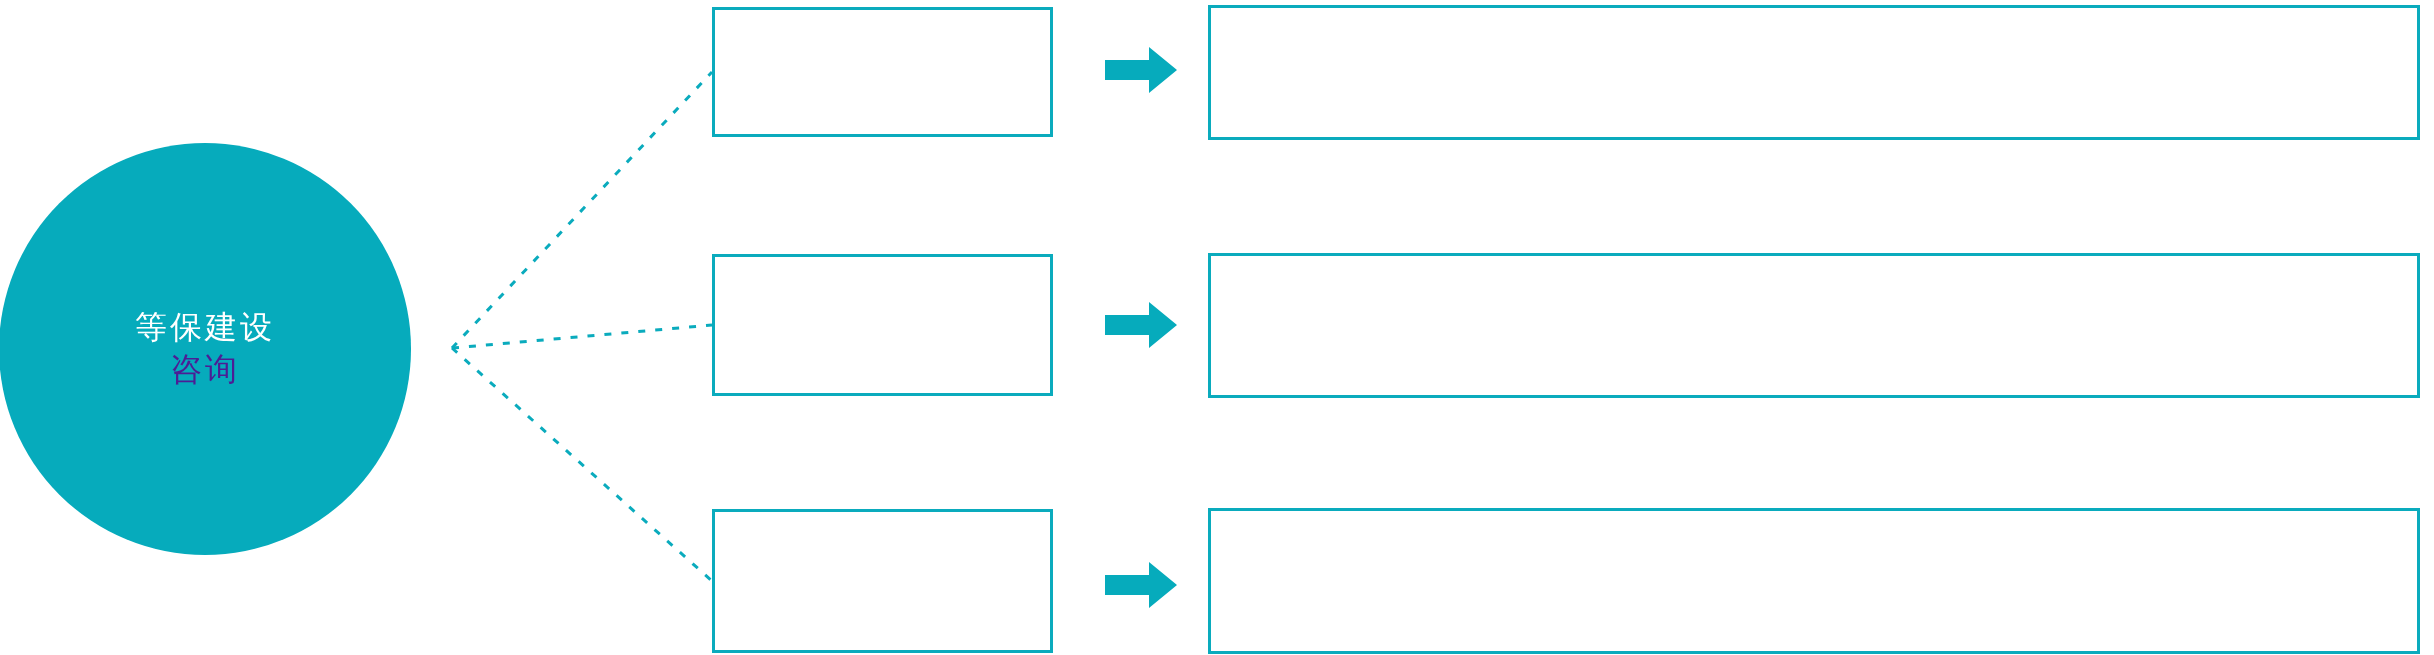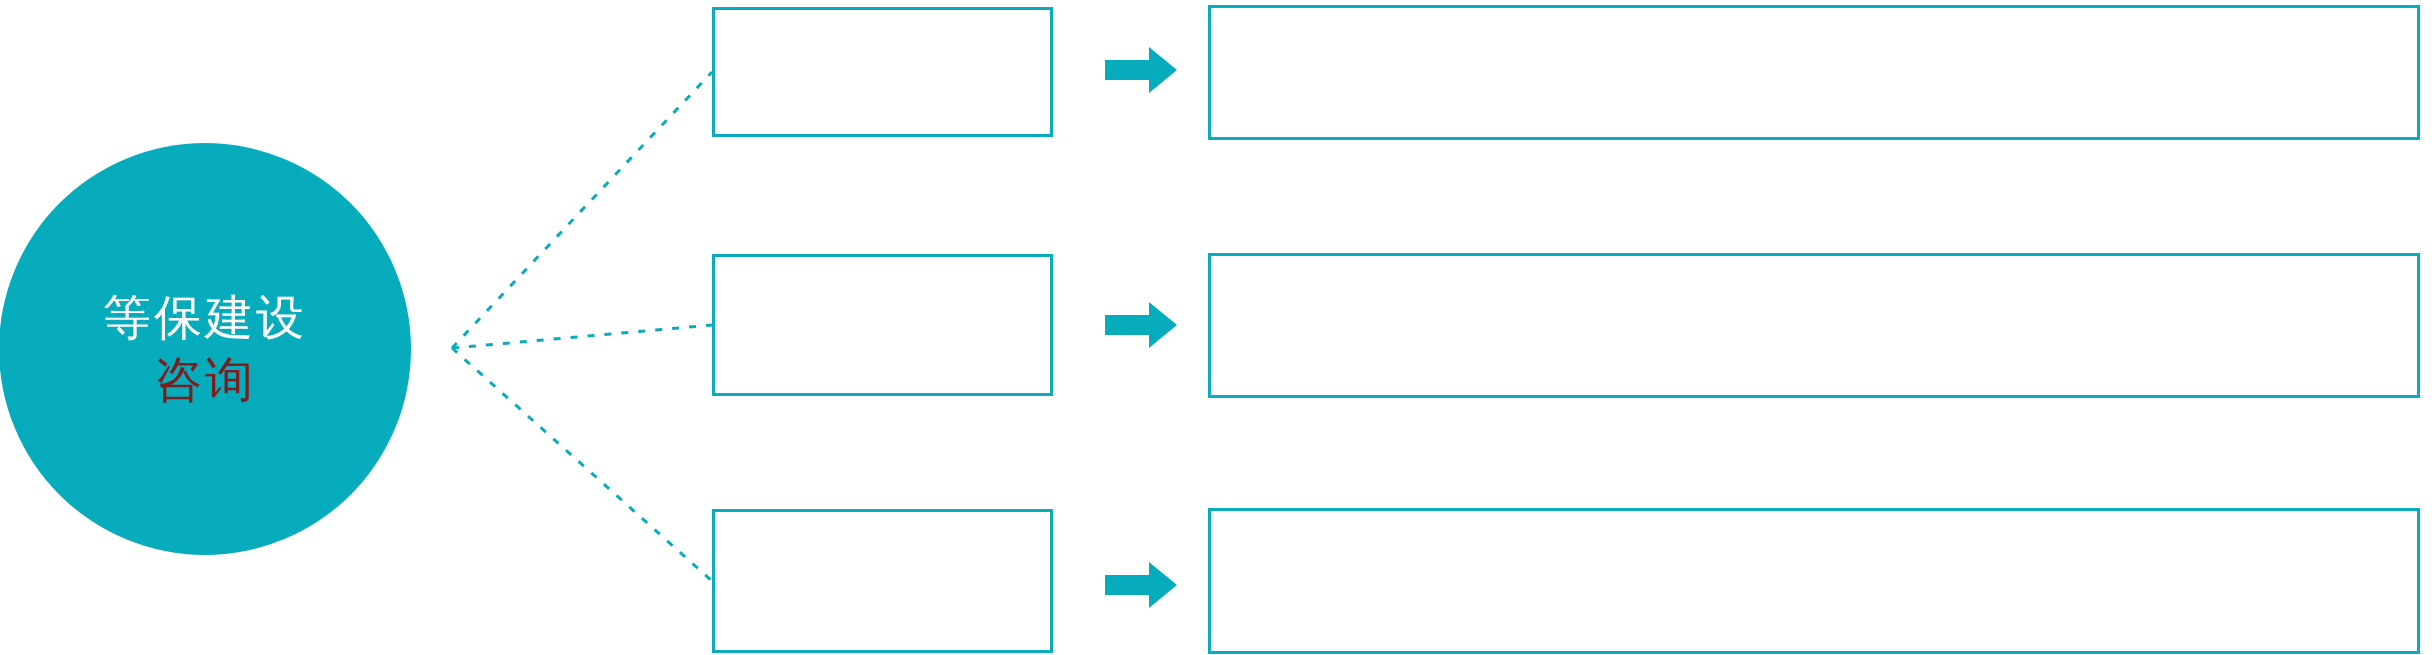--- a/index.html
+++ b/index.html
@@ -40,21 +40,21 @@
     height: 412px;
     border-radius: 50%;
     display: flex;
     flex-direction: column;
     align-items: center;
     justify-content: center;
     box-sizing: border-box;
   }
   .hub-line {
     color: #ffffff;
-    font-size: 48px;
+    font-size: 32px;
     line-height: 1.30;
     letter-spacing: 3px;
     font-weight: 400;
     white-space: nowrap;
     text-align: center;
   }
 
   
   .row {
     position: absolute;
@@ -110,21 +110,21 @@
   <svg class="connector-layer" viewBox="0 0 2434 655" width="2434" height="655" aria-hidden="true">
     <g id="connector-group">
         <line x1="452" y1="348" x2="712" y2="72" stroke="#0aabbd" stroke-width="3" stroke-dasharray="7 10" stroke-linecap="butt"></line>
         <line x1="452" y1="348" x2="712" y2="325" stroke="#0aabbd" stroke-width="3" stroke-dasharray="7 10" stroke-linecap="butt"></line>
         <line x1="452" y1="348" x2="712" y2="581" stroke="#0aabbd" stroke-width="3" stroke-dasharray="7 10" stroke-linecap="butt"></line>
       </g>
   </svg>
 
   <div class="hub-circle" style="left: -1px; top: 143px; width: 412px; height: 412px; background: rgb(6, 171, 188);">
     <div class="hub-line" style="color: rgb(255, 255, 255);">等保建设</div>
-    <div class="hub-line" style="color: #7f1d1d;">咨询</div>
+    <div class="hub-line" style="color: #4c1d95;">咨询</div>
   </div>
 
   <div class="row">
     <div class="small-box" style="left: 712px; top: 7px; width: 341px; height: 130px; border: 3px solid rgb(10, 171, 189); background: rgb(255, 255, 255);">
       <span class="small-box-text" style="color: rgb(6, 171, 188);"></span>
     </div>
     <svg class="arrow-icon" viewBox="0 0 72 46" aria-hidden="true" width="72" height="46" style="left: 1105px; top: 47px;">
       <path d="M0 13 H44 V0 L72 23 L44 46 V33 H0 Z" fill="#06abbc"></path>
     </svg>
     <div class="big-box" style="left: 1208px; top: 5px; width: 1212px; height: 135px; border: 3px solid rgb(10, 171, 189); background: rgb(255, 255, 255);">

